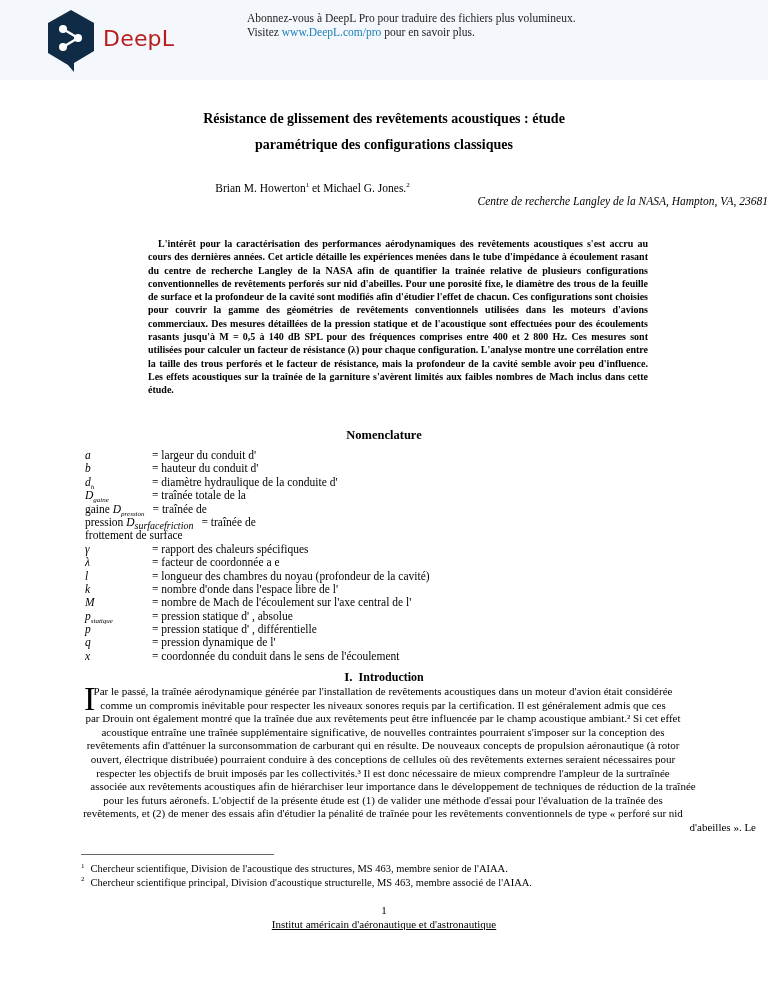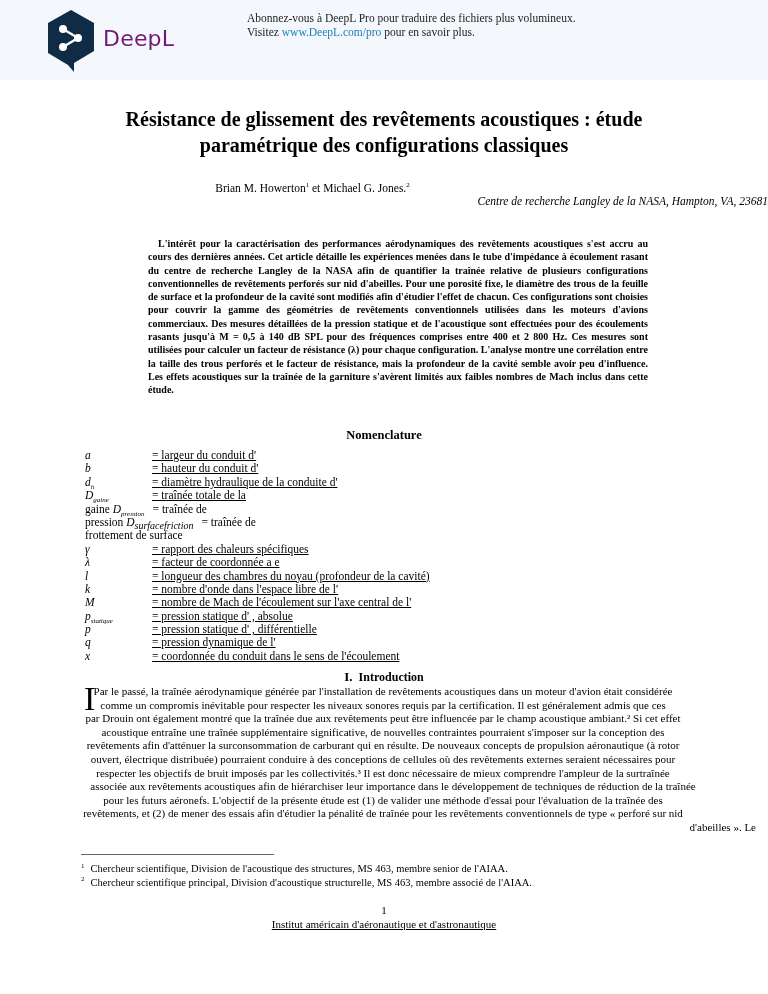--- a/index.html
+++ b/index.html
@@ -8,42 +8,42 @@
       font-family: "Liberation Serif", serif; color: #000;
     }
     .banner {
       position: absolute; left: 0; top: 0; width: 768px; height: 80px;
       background: #f4f8fc;
     }
     .logo { position: absolute; left: 44px; top: 8px; width: 120px; height: 64px; }
     .logo svg { position: absolute; left: 0; top: 0; }
     .logo-text {
       position: absolute; left: 59px; top: 18px; font-family: "DejaVu Sans", sans-serif;
-      font-size: 22px; color: #701a75; font-weight: 500; letter-spacing: 0.2px;
+      font-size: 22px; color: #b91c1c; font-weight: 500; letter-spacing: 0.2px;
     }
     .banner-text {
       position: absolute; left: 247px; top: 11px; font-size: 11.5px; line-height: 14px; color: #222;
     }
     .banner-text a { color: #1a7fb8; text-decoration: none; }
     .title {
       position: absolute; left: 100px; width: 568px; top: 106px; text-align: center;
-      font-weight: bold; font-size: 20px; line-height: 26px;
+      font-weight: bold; font-size: 14px; line-height: 26px;
     }
     .authors { position: absolute; left: 0; width: 625px; top: 181px; text-align: center; font-size: 11.5px; line-height: 14px; }
     .affil { position: absolute; left: 0; width: 768px; top: 195px; text-align: right; font-size: 11.5px; font-style: italic; }
     sup { font-size: 7px; vertical-align: super; line-height: 0; }
     .abstract {
       position: absolute; left: 148px; width: 500px; top: 237px; font-weight: bold; font-size: 10px;
       line-height: 13.3px; text-align: justify; text-indent: 10px;
     }
     .nomen-title { position: absolute; left: 0; width: 768px; top: 428px; text-align: center; font-weight: bold; font-size: 12.5px; }
     .nomen { position: absolute; left: 85px; top: 449px; width: 520px; font-size: 11.5px; line-height: 13.4px; }
     .nrow { position: relative; height: 13.4px; white-space: nowrap; }
     .nsym { position: absolute; left: 0; font-style: italic; }
-    .ndef { position: absolute; left: 67px; text-decoration: underline; }
+    .ndef { position: absolute; left: 67px; }
     .nsym sub { font-size: 7px; }
     .sec-head { position: absolute; left: 0; width: 768px; top: 669px; text-align: center; font-weight: bold; font-size: 12px; }
     .sec-head .num { font-size: 13px; margin-right: 6px; }
     .dropcap { position: absolute; left: 84px; top: 682px; font-size: 34px; line-height: 34px; }
     .intro { position: absolute; left: 80px; width: 606px; top: 685px; font-size: 11px; line-height: 13.6px; text-align: center; }
     .intro .l { display: block; white-space: nowrap; }
     .intro .wide { margin-left: -50px; margin-right: -70px; }
     .intro .right { text-align: right; margin-right: -70px; }
     .fn-rule { position: absolute; left: 81px; top: 854px; width: 193px; border-top: 1px solid #666; }
     .footnotes { position: absolute; left: 81px; top: 862px; font-size: 10.5px; line-height: 13.5px; }

